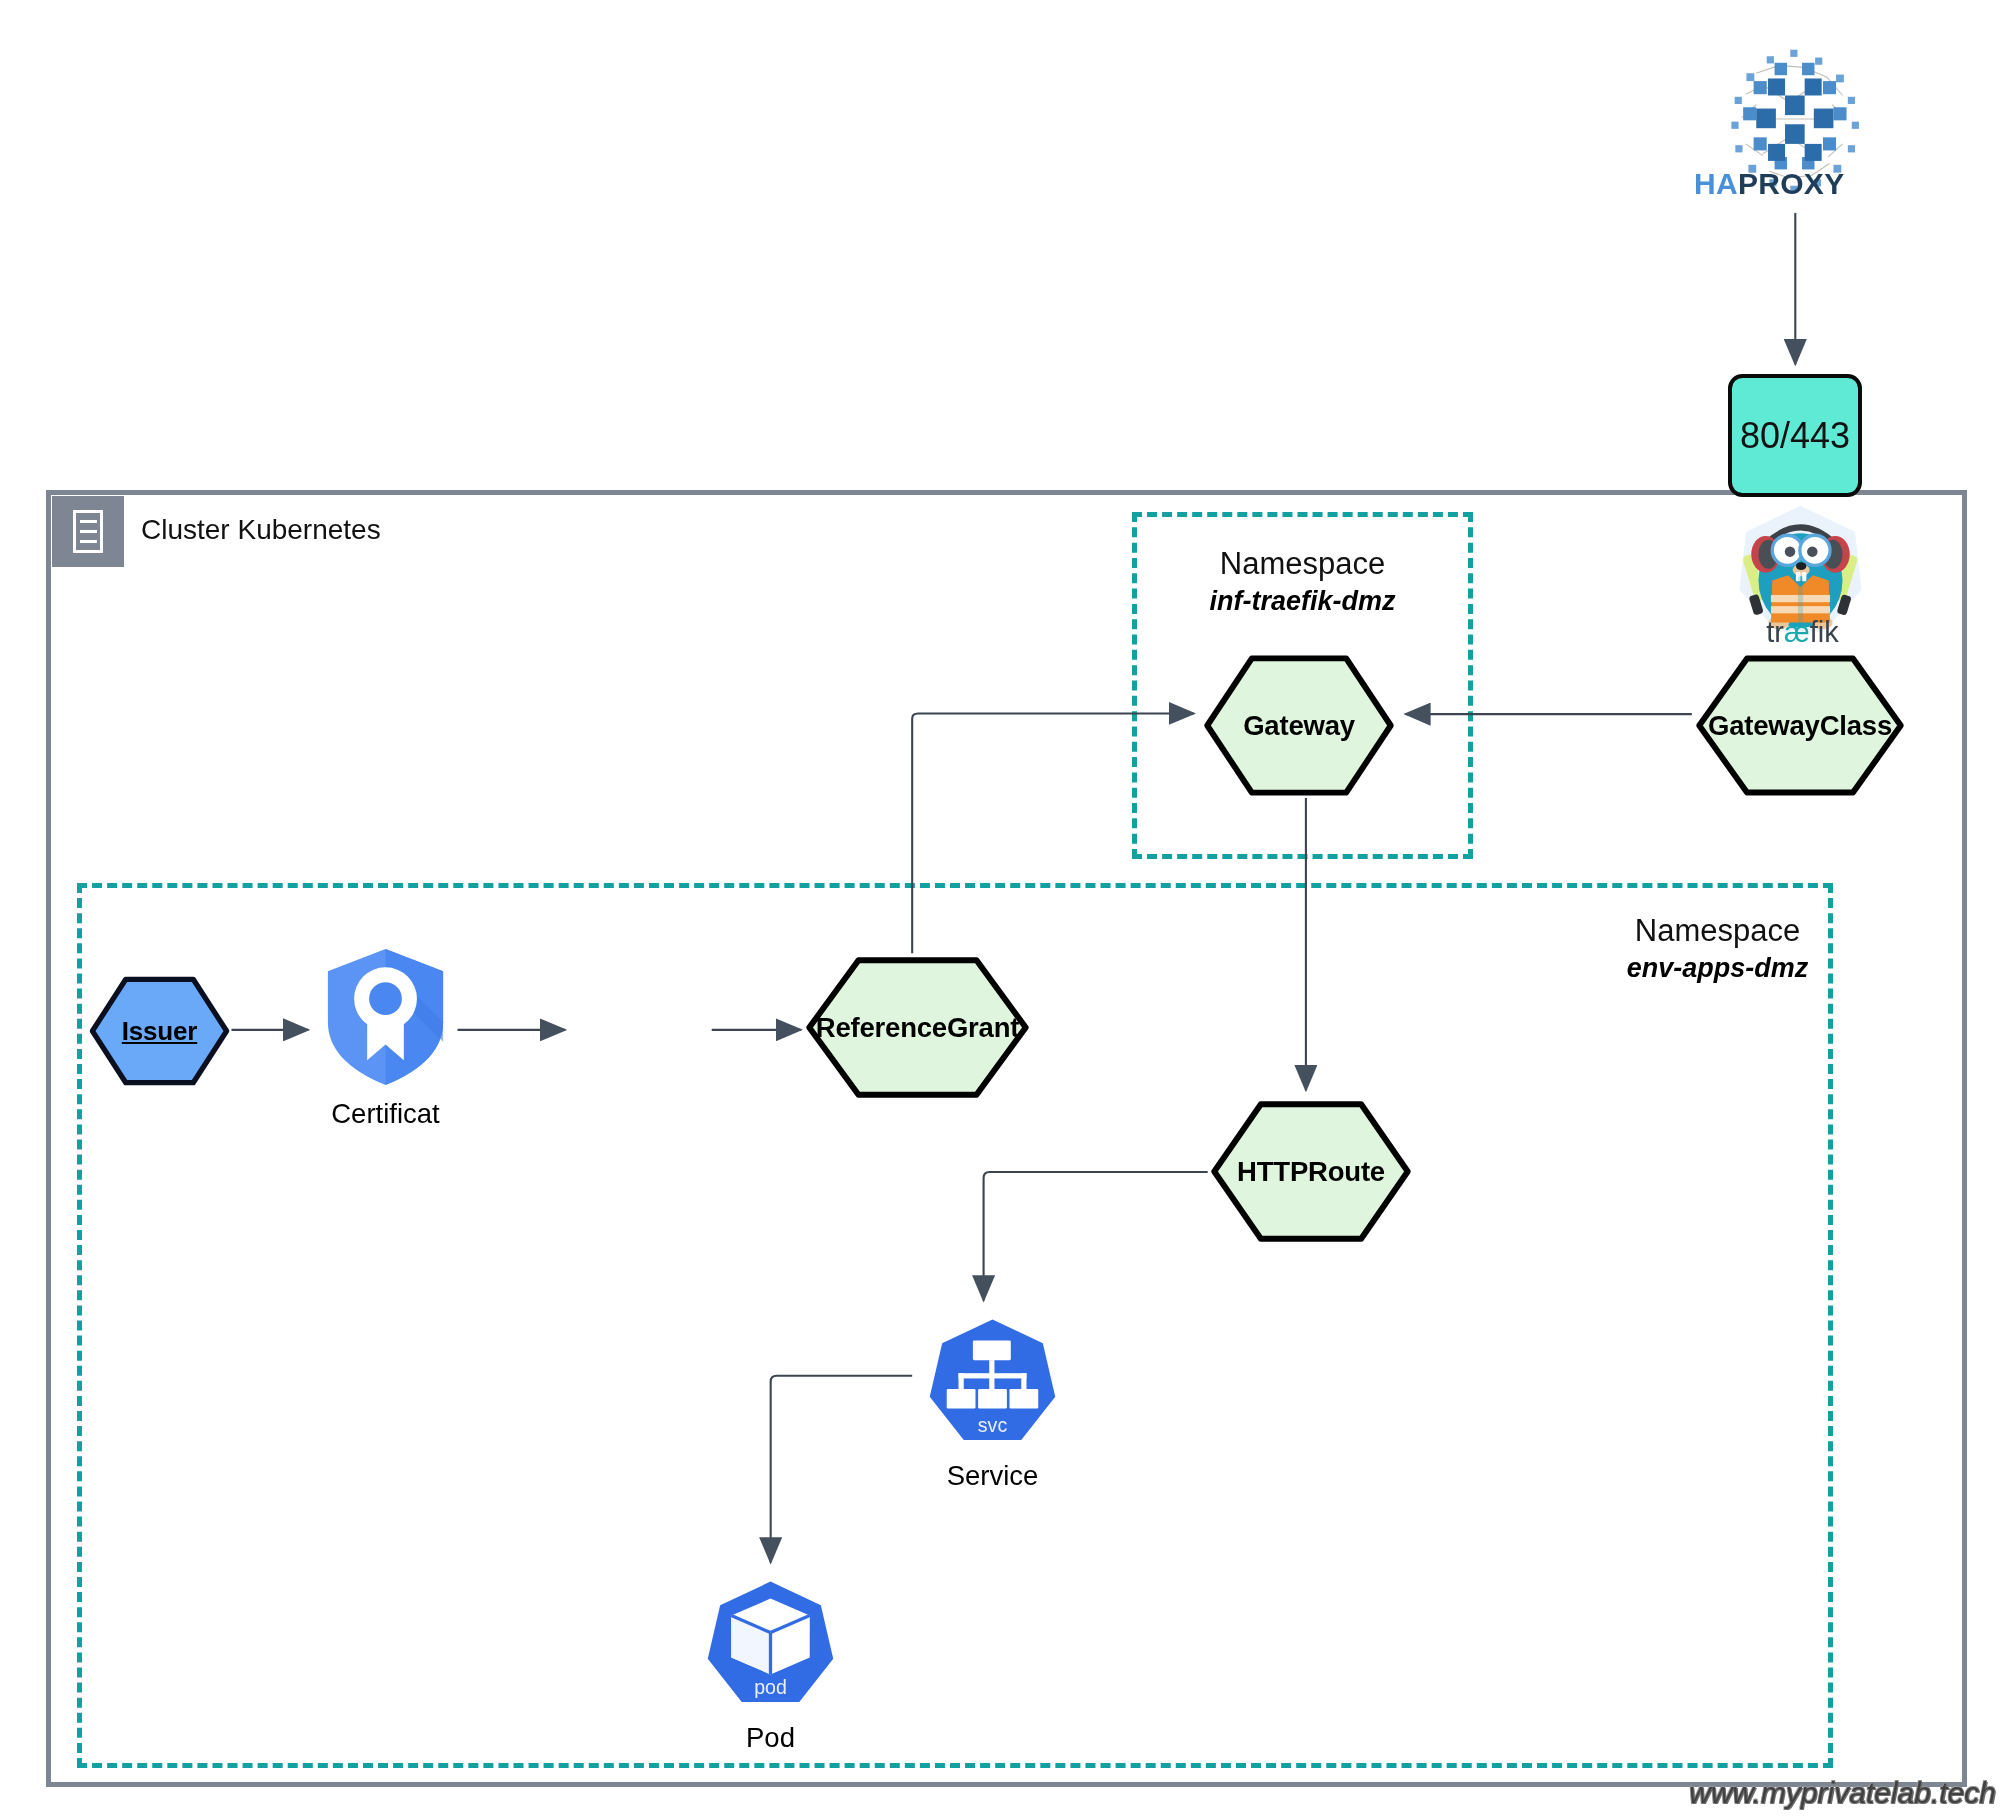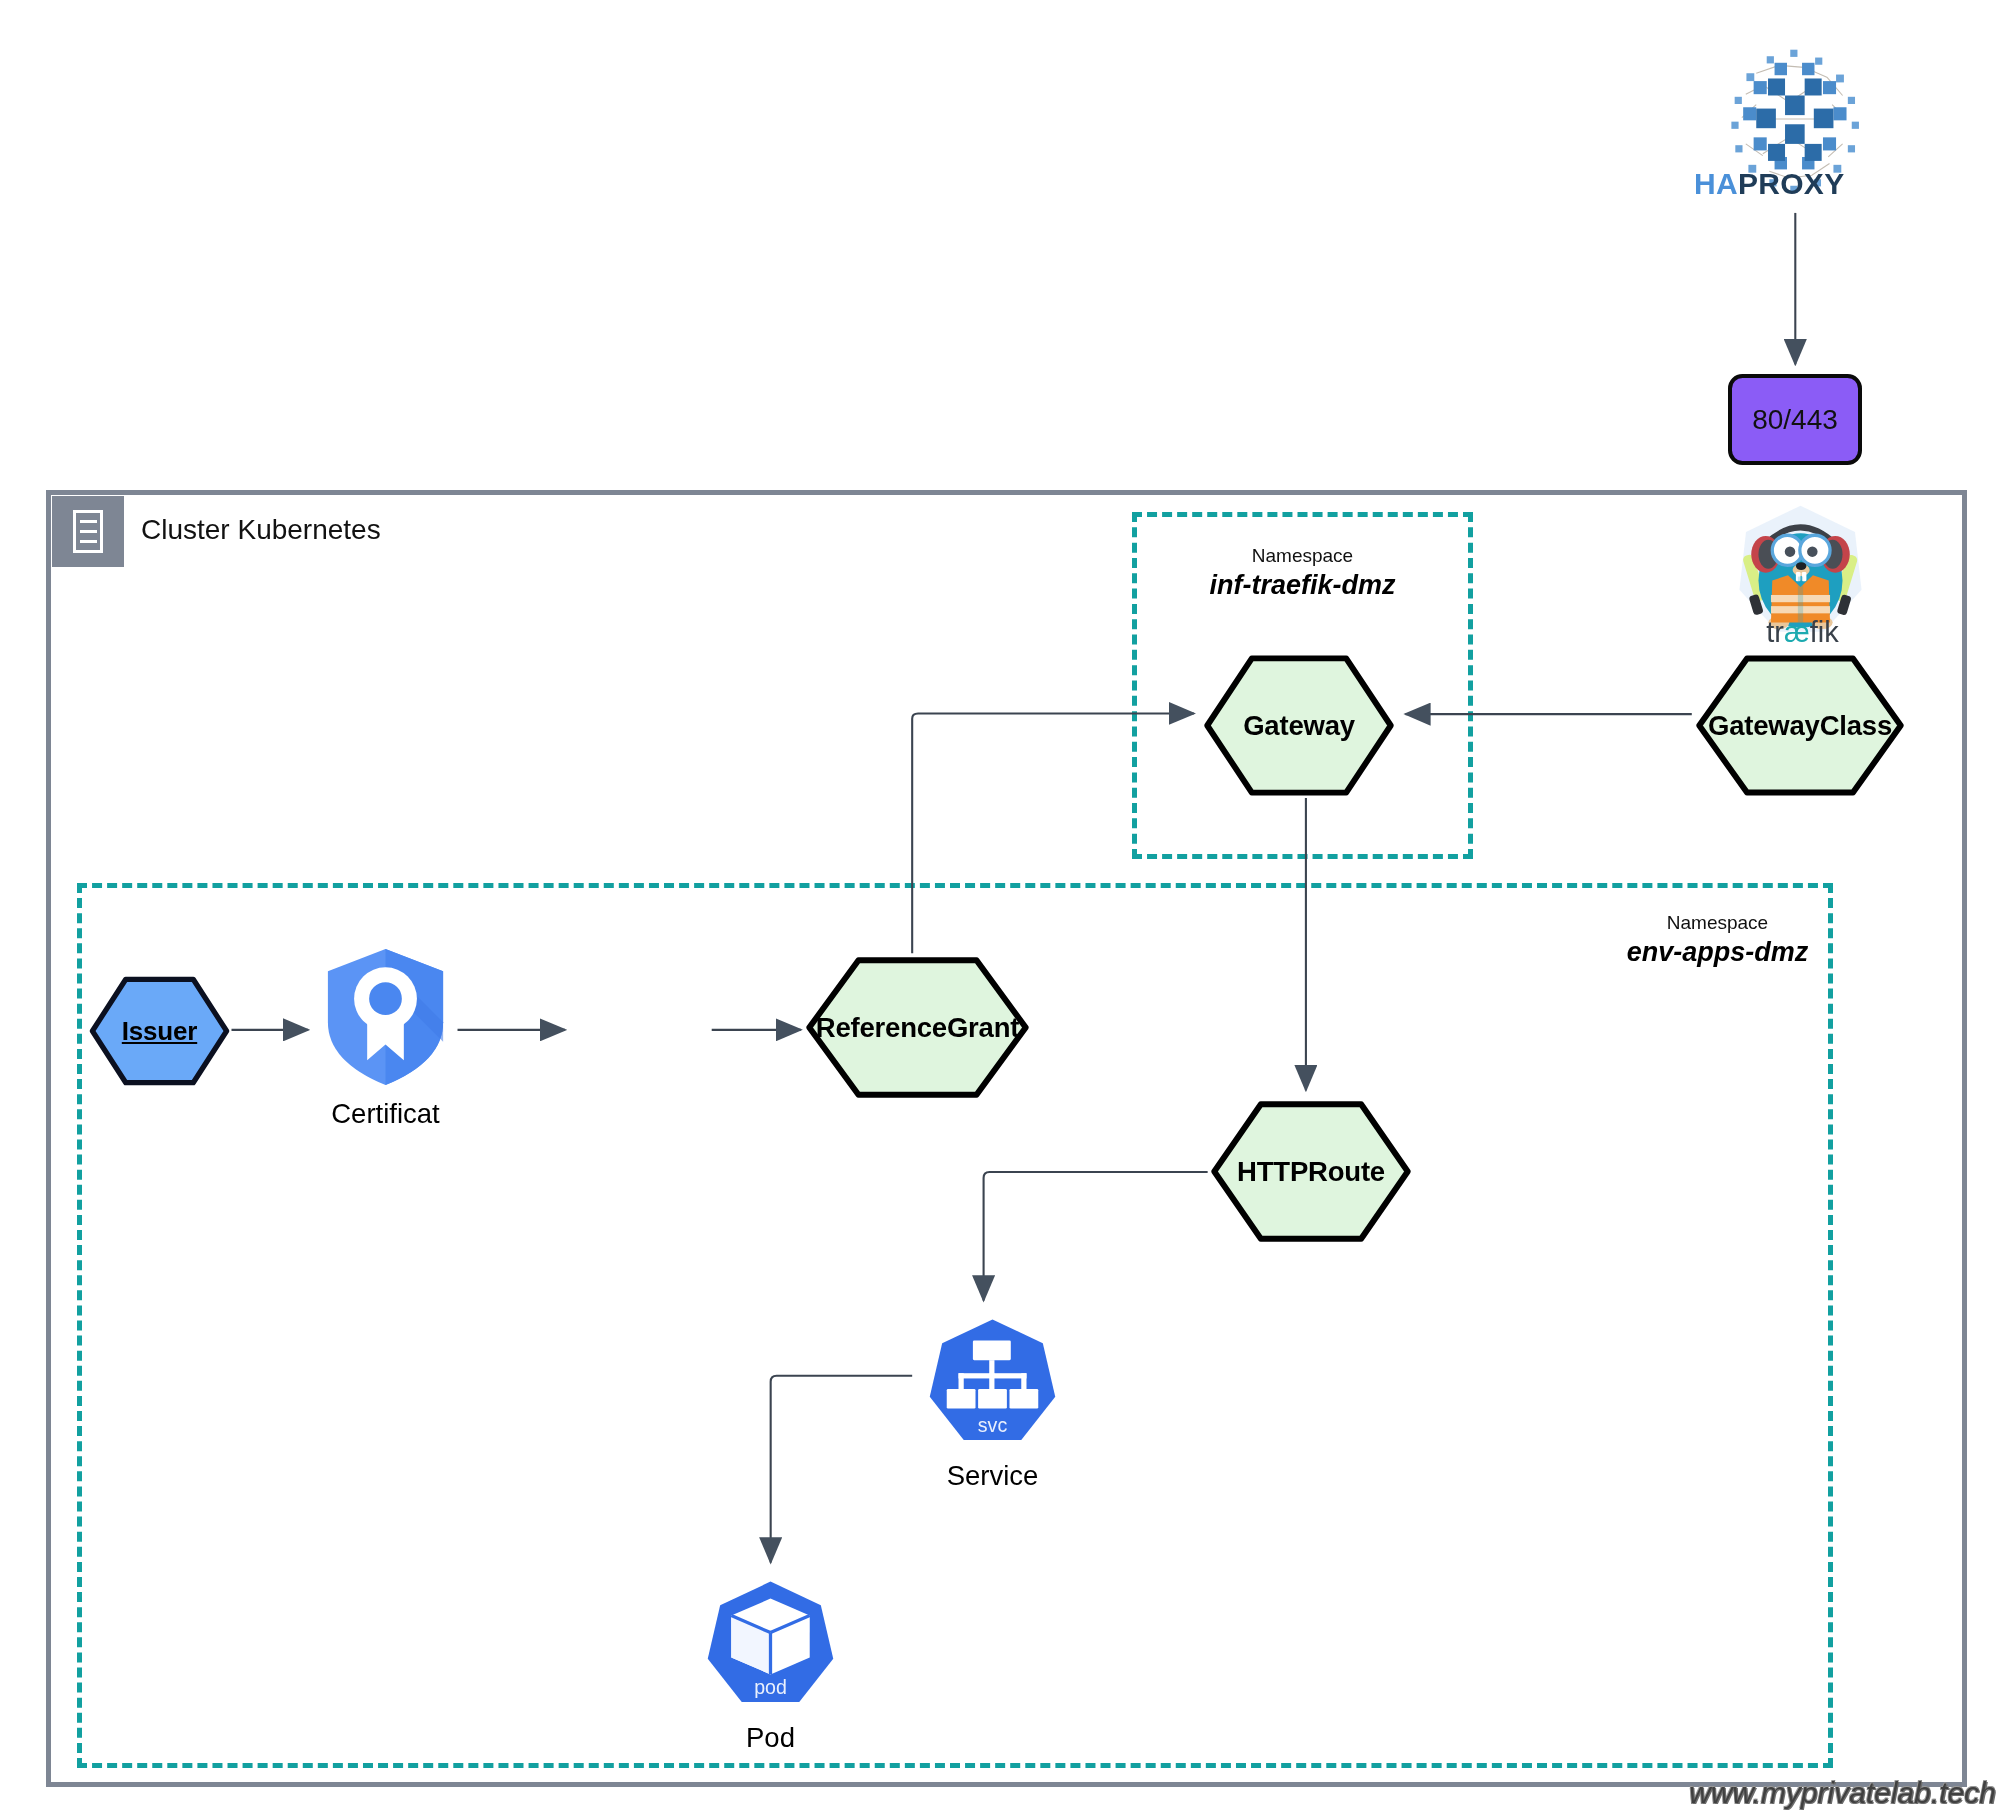--- a/index.html
+++ b/index.html
@@ -16,30 +16,30 @@
   .rack{width:30px;height:43px;border:3.3px solid #ffffff;box-sizing:border-box;
         display:flex;flex-direction:column;justify-content:space-evenly;align-items:center;}
   .rack i{display:block;width:17px;height:3.3px;background:#ffffff;}
   #cluster-title{left:141px;top:514px;font-size:28px;color:#111;white-space:nowrap;}
 
   
   .ns{border:5.2px dashed #12a0a0;box-sizing:border-box;background:transparent;}
   #ns-traefik{left:1132px;top:512px;width:341px;height:347px;}
   #ns-apps{left:77px;top:883px;width:1756px;height:885px;}
   .ns-label{text-align:center;line-height:1.28;}
-  .ns-label .l1{font-size:19px;color:#111;}
+  .ns-label .l1{font-size:31px;color:#111;}
   .ns-label .l2{font-size:27px;font-weight:bold;font-style:italic;color:#000;}
   #ns-traefik-label{left:1153px;top:544px;width:299px;}
   #ns-apps-label{left:1560px;top:911px;width:315px;text-align:center;}
 
   
-  #port-box{left:1728px;top:374px;width:134px;height:91px;background:#8b5cf6;
+  #port-box{left:1728px;top:374px;width:134px;height:123px;background:#5eead4;
             border:4.6px solid #0a0a0a;border-radius:14.4px;box-sizing:border-box;
             display:flex;align-items:center;justify-content:center;
-            font-size:28px;color:#111;z-index:40;}
+            font-size:36px;color:#111;z-index:40;}
 
   
   #haproxy{left:1717px;top:39px;width:157px;height:164px;}
   #haproxy-text{left:1694px;top:167px;width:203px;text-align:left;
                 font-size:30px;font-weight:bold;letter-spacing:0.3px;}
   #haproxy-text .ha{color:#4a90d9;}
   #haproxy-text .proxy{color:#1f3c58;}
 
   
   #traefik{left:1725px;top:503px;width:151px;height:138px;}

